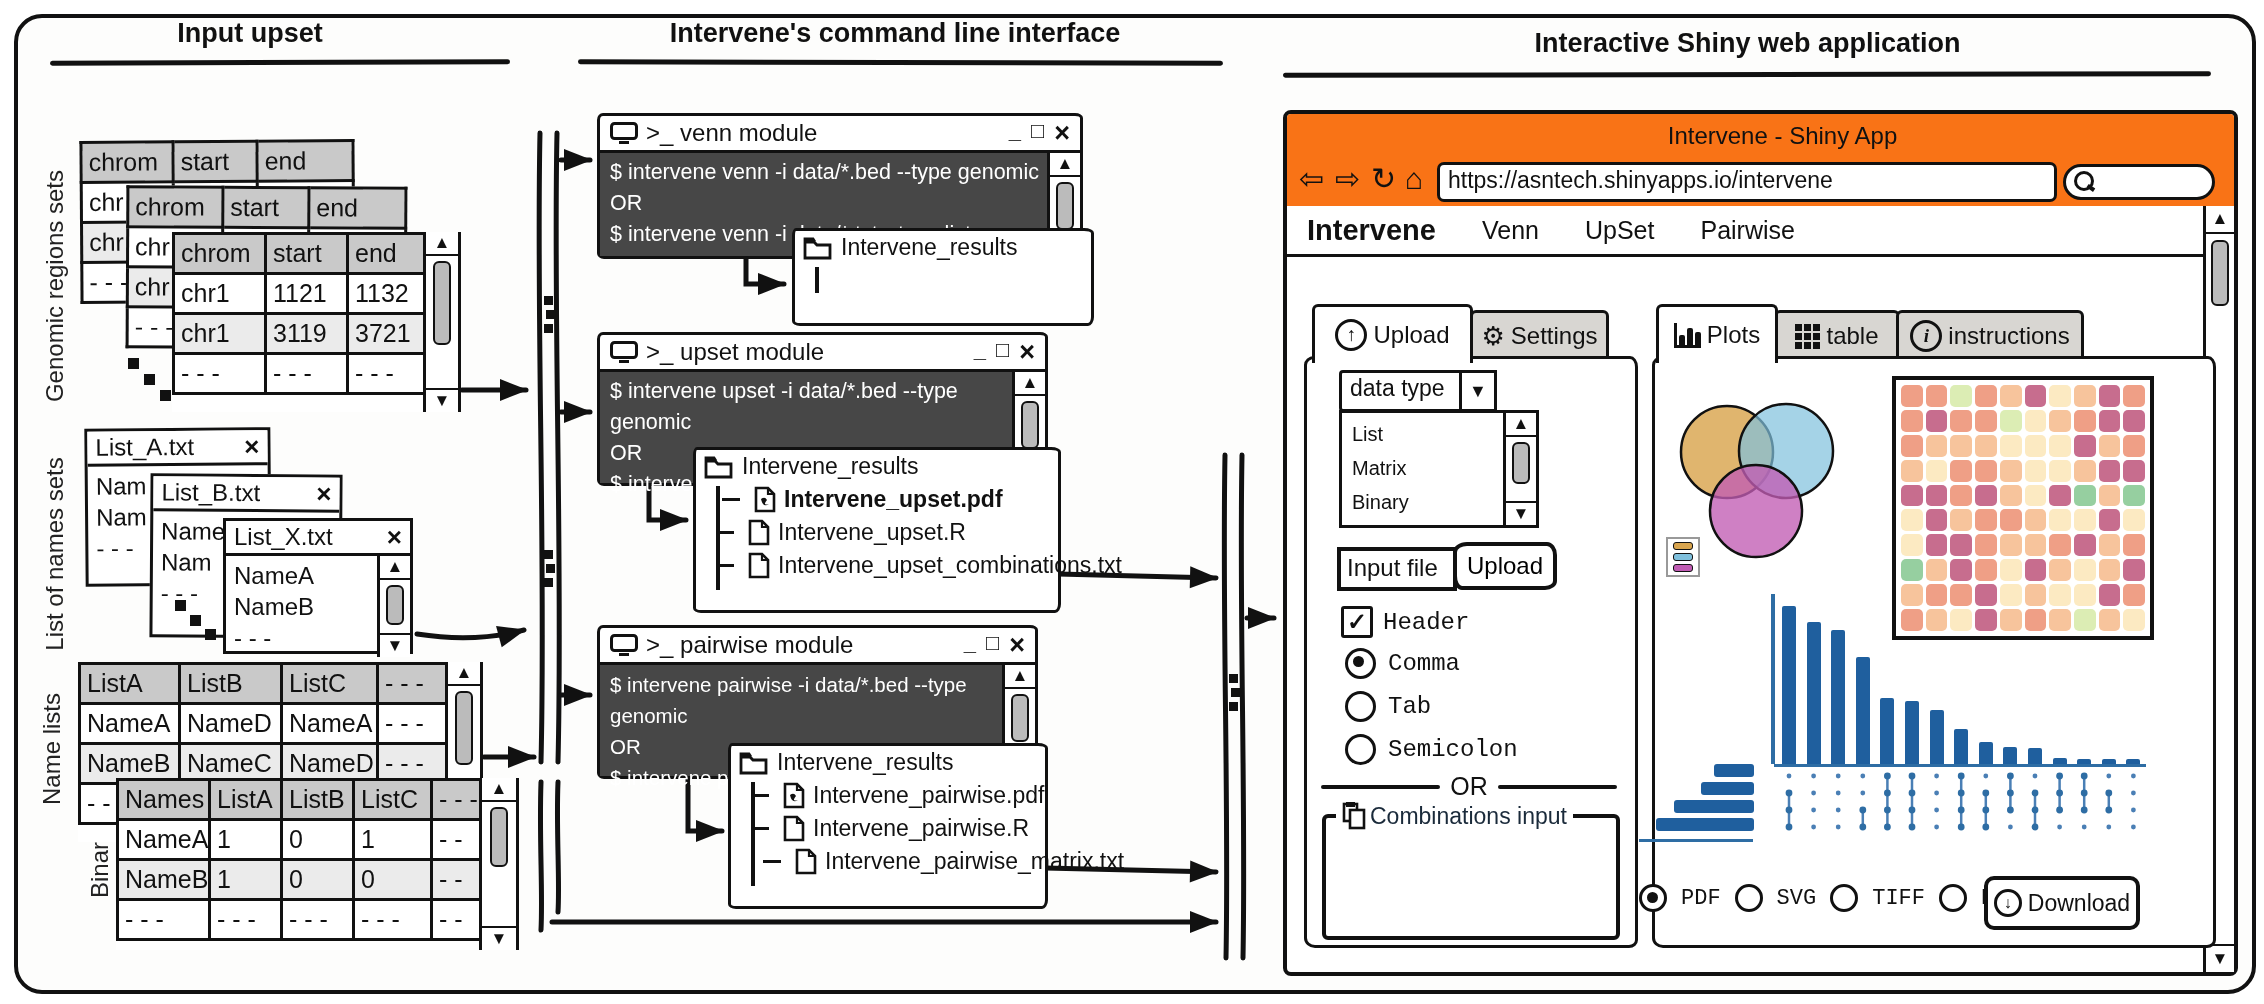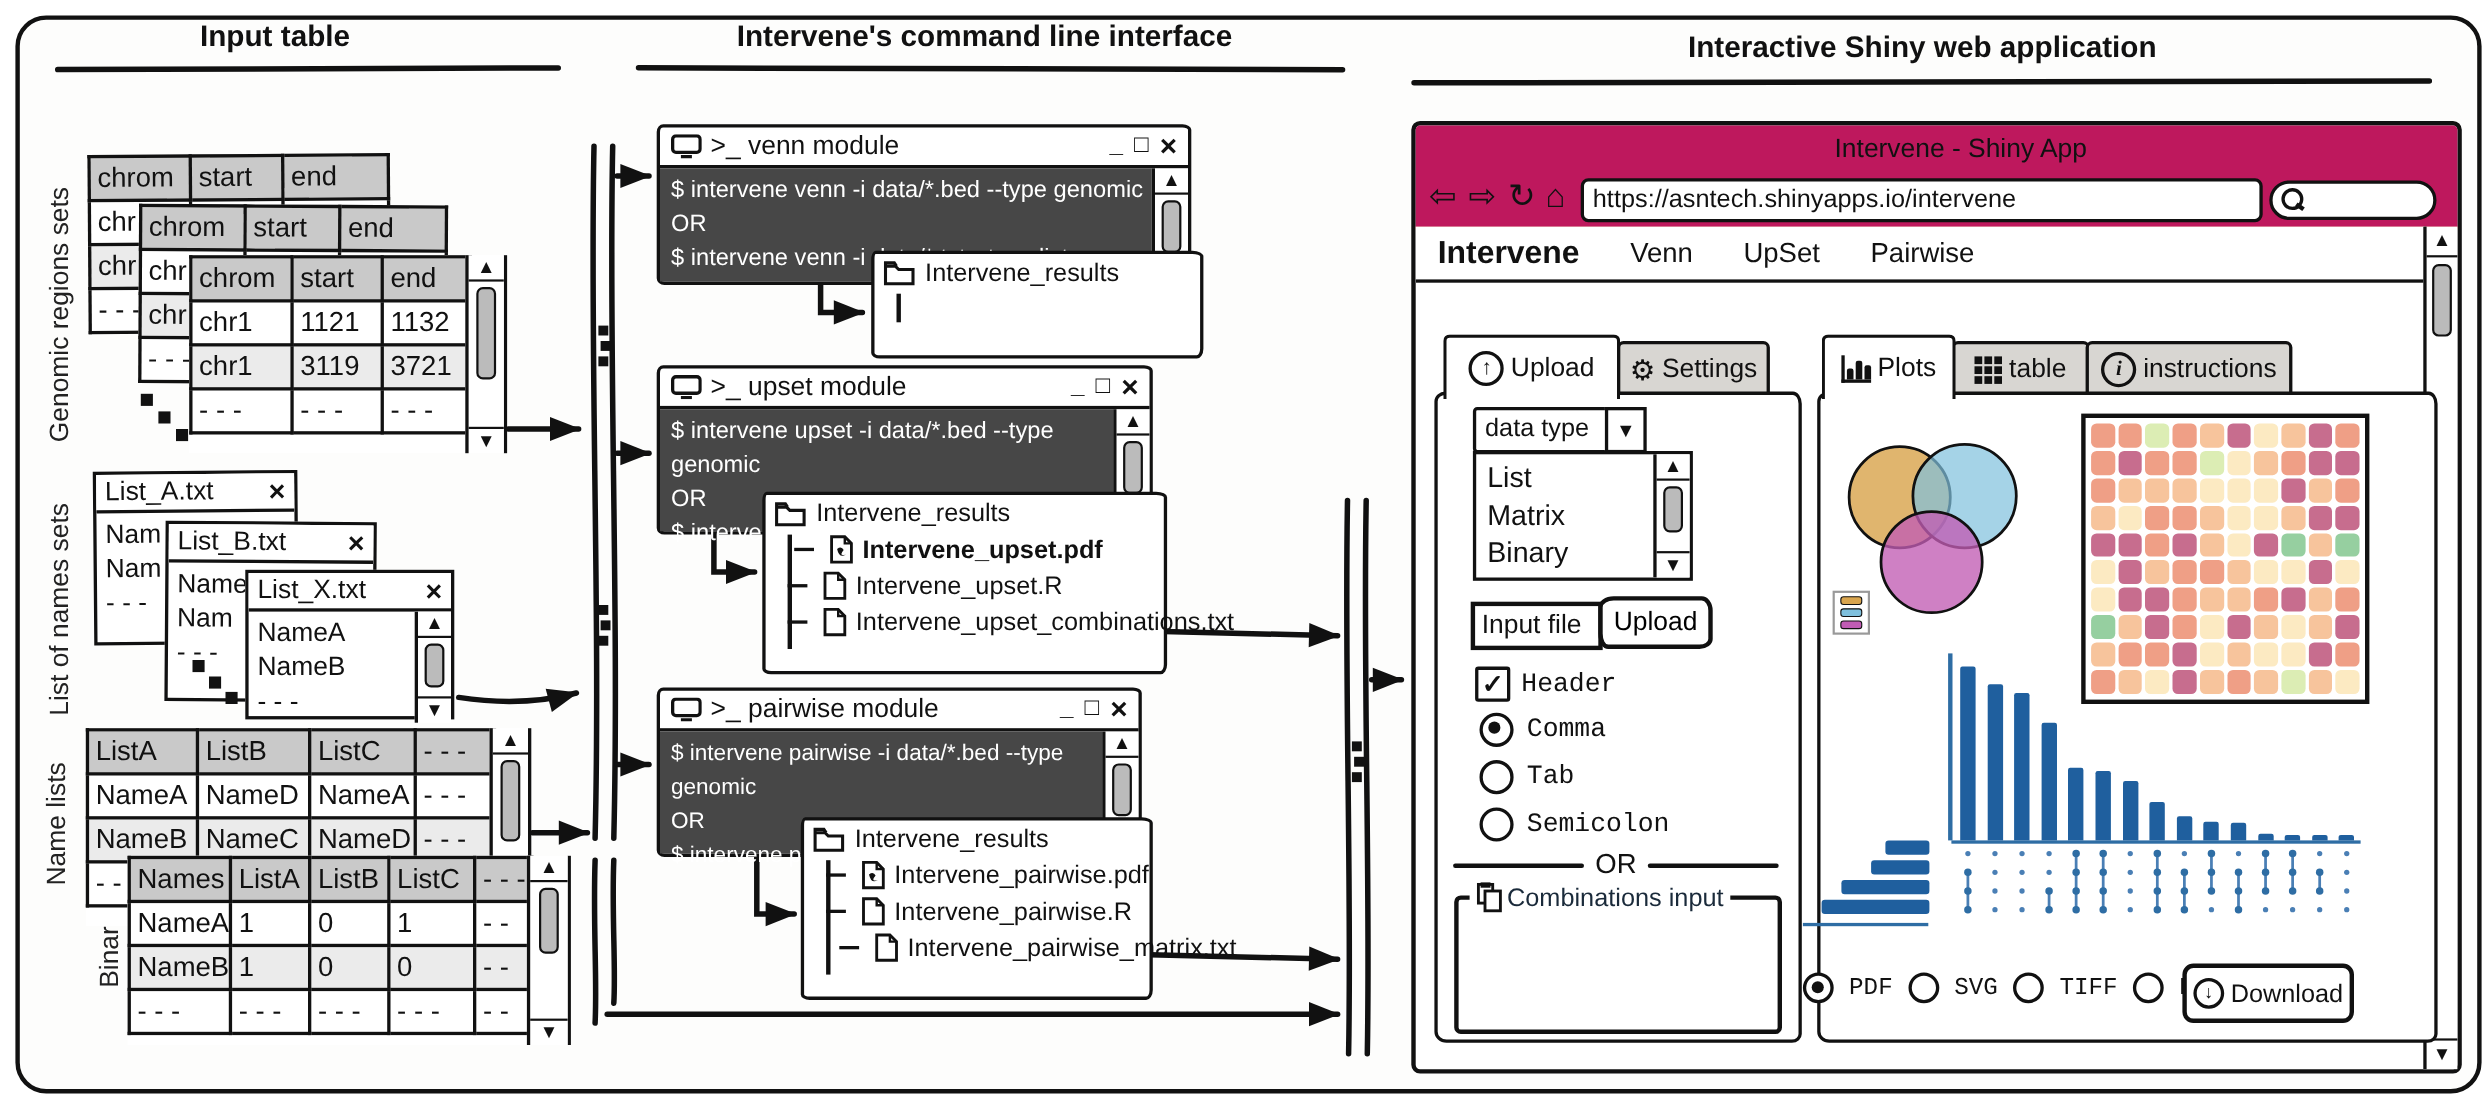--- a/index.html
+++ b/index.html
@@ -34,21 +34,21 @@
   .term .t-body{position:relative;background:#474747;color:#fff;font-size:21.5px;line-height:31px;padding:4px 40px 4px 10px;height:calc(100% - 37px);box-sizing:border-box;}
   .term .t-body .vscroll{border-left:3px solid #111;background:#fff;color:#111;width:30px;}
   
   .resbox{position:absolute;border:3.5px solid #111;background:#fff;border-radius:4px 10px 6px 8px/8px 5px 9px 5px;z-index:6;font-size:23px;}
   .res-row{display:flex;align-items:center;gap:8px;padding:3px 8px;white-space:nowrap;}
   .tree-line{position:absolute;width:3.5px;background:#111;}
   .tree-stub{display:inline-block;width:18px;height:3.5px;background:#111;margin-right:6px;flex:none;}
   .file-ico{flex:none;}
   
   #browser{border:4px solid #111;border-radius:8px;background:#fff;}
-  #chrome{position:absolute;left:0;top:0;right:0;height:92px;background:#be185d;border-bottom:3px solid #c2410c;border-radius:4px 4px 0 0;padding-left:44px;}
+  #chrome{position:absolute;left:0;top:0;right:0;height:92px;background:#f97316;border-bottom:3px solid #1d4ed8;border-radius:4px 4px 0 0;padding-left:44px;}
   .nav-ico{font-size:30px;line-height:34px;}
   #urlbox{position:absolute;border:3px solid #111;border-radius:7px;background:#fff;font-size:23px;padding:2px 8px;white-space:nowrap;overflow:hidden;}
   #searchpill{position:absolute;border:3.5px solid #111;border-radius:20px;background:#fff;}
   .mag{position:absolute;left:8px;top:4px;width:14px;height:14px;border:3.5px solid #111;border-radius:50%;}
   .mag::after{content:"";position:absolute;left:10px;top:12px;width:8px;height:3.5px;background:#111;transform:rotate(35deg);}
   #navbar{position:absolute;left:0;top:92px;right:30px;height:48px;background:#fff;border-bottom:3px solid #111;display:flex;align-items:center;gap:46px;padding-left:20px;}
   #navbar .brand{font-size:29px;font-weight:bold;}
   #navbar .nav-item{font-size:25px;}
   .shiny-tab{position:absolute;border:3.5px solid #111;display:flex;align-items:center;justify-content:center;gap:6px;font-size:24px;border-radius:6px 6px 0 0;}
   .shiny-tab.inactive{background:#d8d6d2;}
@@ -75,21 +75,21 @@
   #dl-btn{position:absolute;border:4px solid #111;border-radius:10px;background:#fff;display:flex;align-items:center;justify-content:center;gap:6px;font-size:23px;}
   svg.lines{position:absolute;left:0;top:0;pointer-events:none;}
 </style>
 </head>
 <body>
 
 <div id="canvas">
 
   <div class="abs" style="left:14px;top:14px;width:2234px;height:972px;border:4.5px solid #111;border-radius:28px;background:#fdfdfc;"></div>
 
-  <div class="abs section-title" style="left:40px;top:18px;width:420px;">Input table</div>
+  <div class="abs section-title" style="left:40px;top:18px;width:420px;">Input upset</div>
   <div class="abs underline" style="left:50px;top:60px;width:460px;transform:rotate(-0.2deg);"></div>
   <div class="abs section-title" style="left:570px;top:18px;width:650px;">Intervene's command line interface</div>
   <div class="abs underline" style="left:578px;top:60px;width:645px;transform:rotate(0.15deg);"></div>
   <div class="abs section-title" style="left:1280px;top:28px;width:935px;">Interactive Shiny web application</div>
   <div class="abs underline" style="left:1283px;top:72px;width:928px;transform:rotate(-0.1deg);"></div>
 
   <div class="abs rot-label" style="left:-75px;top:272px;width:260px;text-align:center;">Genomic regions sets</div>
   <div class="abs rot-label" style="left:-60px;top:540px;width:230px;text-align:center;">List of names sets</div>
   <div class="abs rot-label" style="left:-8px;top:735px;width:120px;text-align:center;">Name lists</div>
   <div class="abs rot-label" style="left:55px;top:850px;width:90px;text-align:center;">Binary</div>
@@ -563,21 +563,21 @@
     <div class="shiny-tab inactive" style="left:183px;top:196px;width:133px;height:46px;">
       <span class="gear">⚙</span>
       <span>Settings</span>
     </div>
     <div class="panel" style="left:17px;top:242px;width:328px;height:586px;"></div>
 
     <div class="abs combo" style="left:52px;top:256px;width:108px;height:32px;padding:2px 8px;">data type</div>
     <div class="abs caretbtn" style="left:172px;top:256px;width:32px;height:36px;line-height:36px;">▼</div>
 
     <div class="abs" style="left:52px;top:296px;width:194px;height:112px;border:3.5px solid #111;background:#fff;">
-      <div style="font-size:26px;padding:4px 10px;line-height:34px;">
+      <div style="font-size:20px;padding:4px 10px;line-height:34px;">
         <div>List</div>
         <div>Matrix</div>
         <div>Binary</div>
       </div>
       <div class="vscroll" style="width:30px;">
         <div class="sb-up">▲</div>
         <div class="sb-thumb" style="height:38px;"></div>
         <div class="sb-down">▼</div>
       </div>
     </div>

